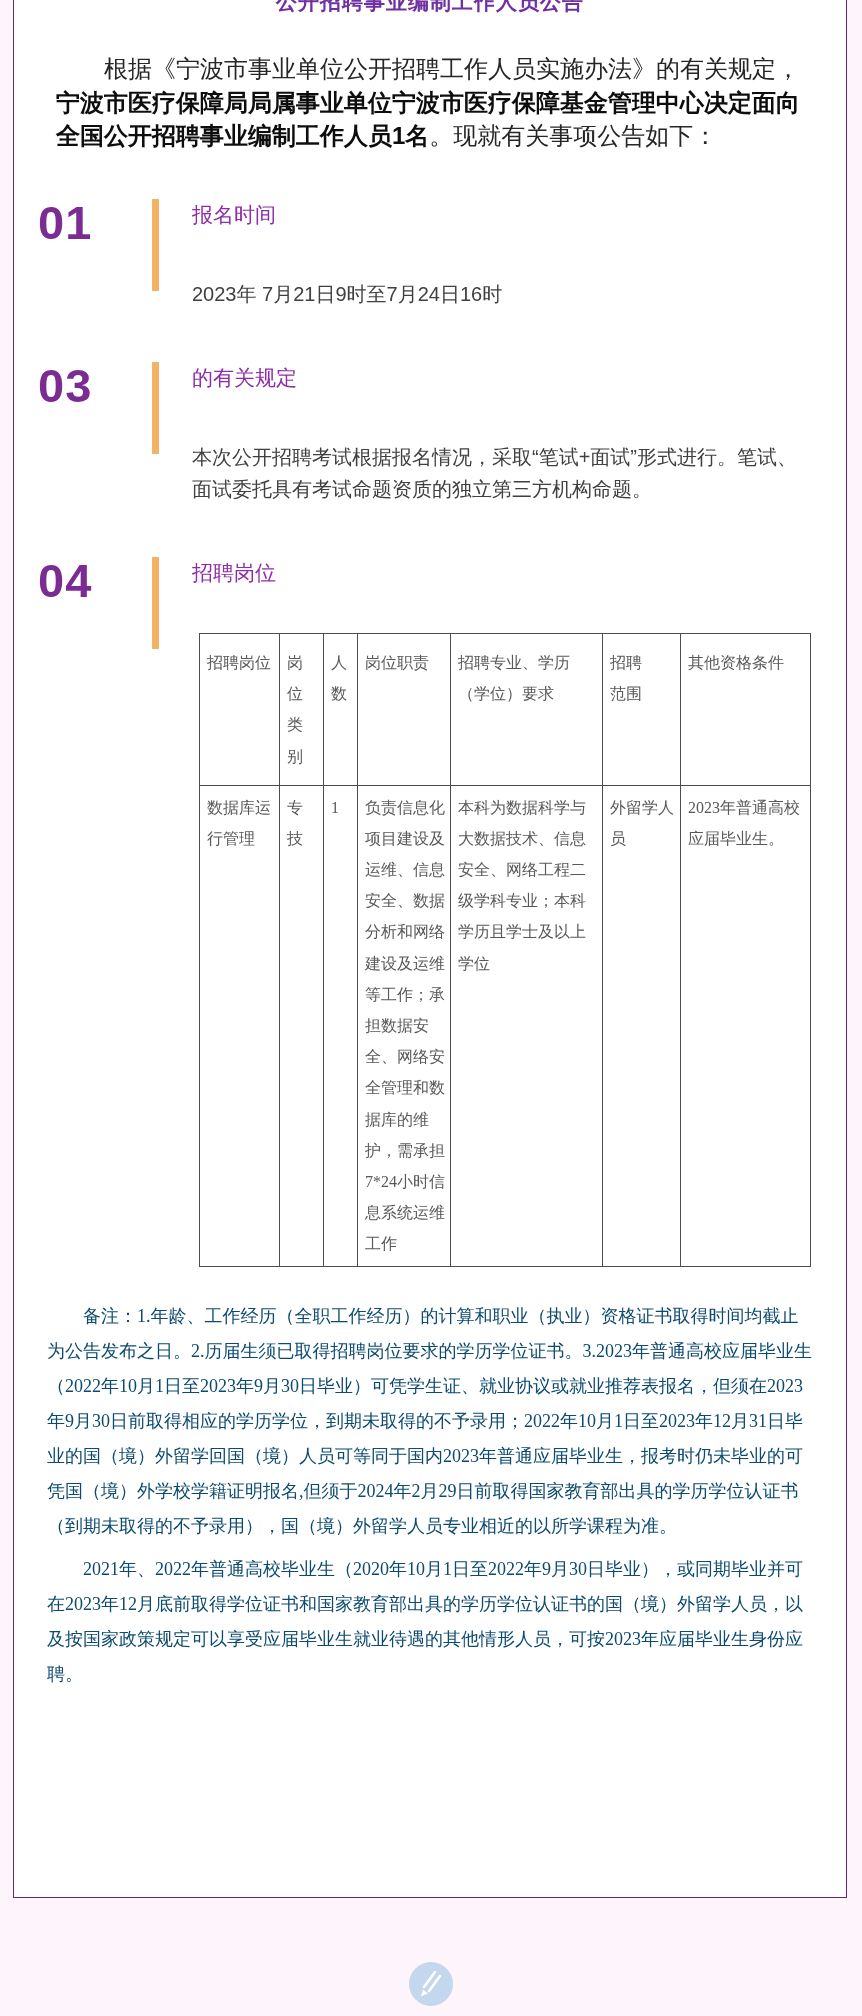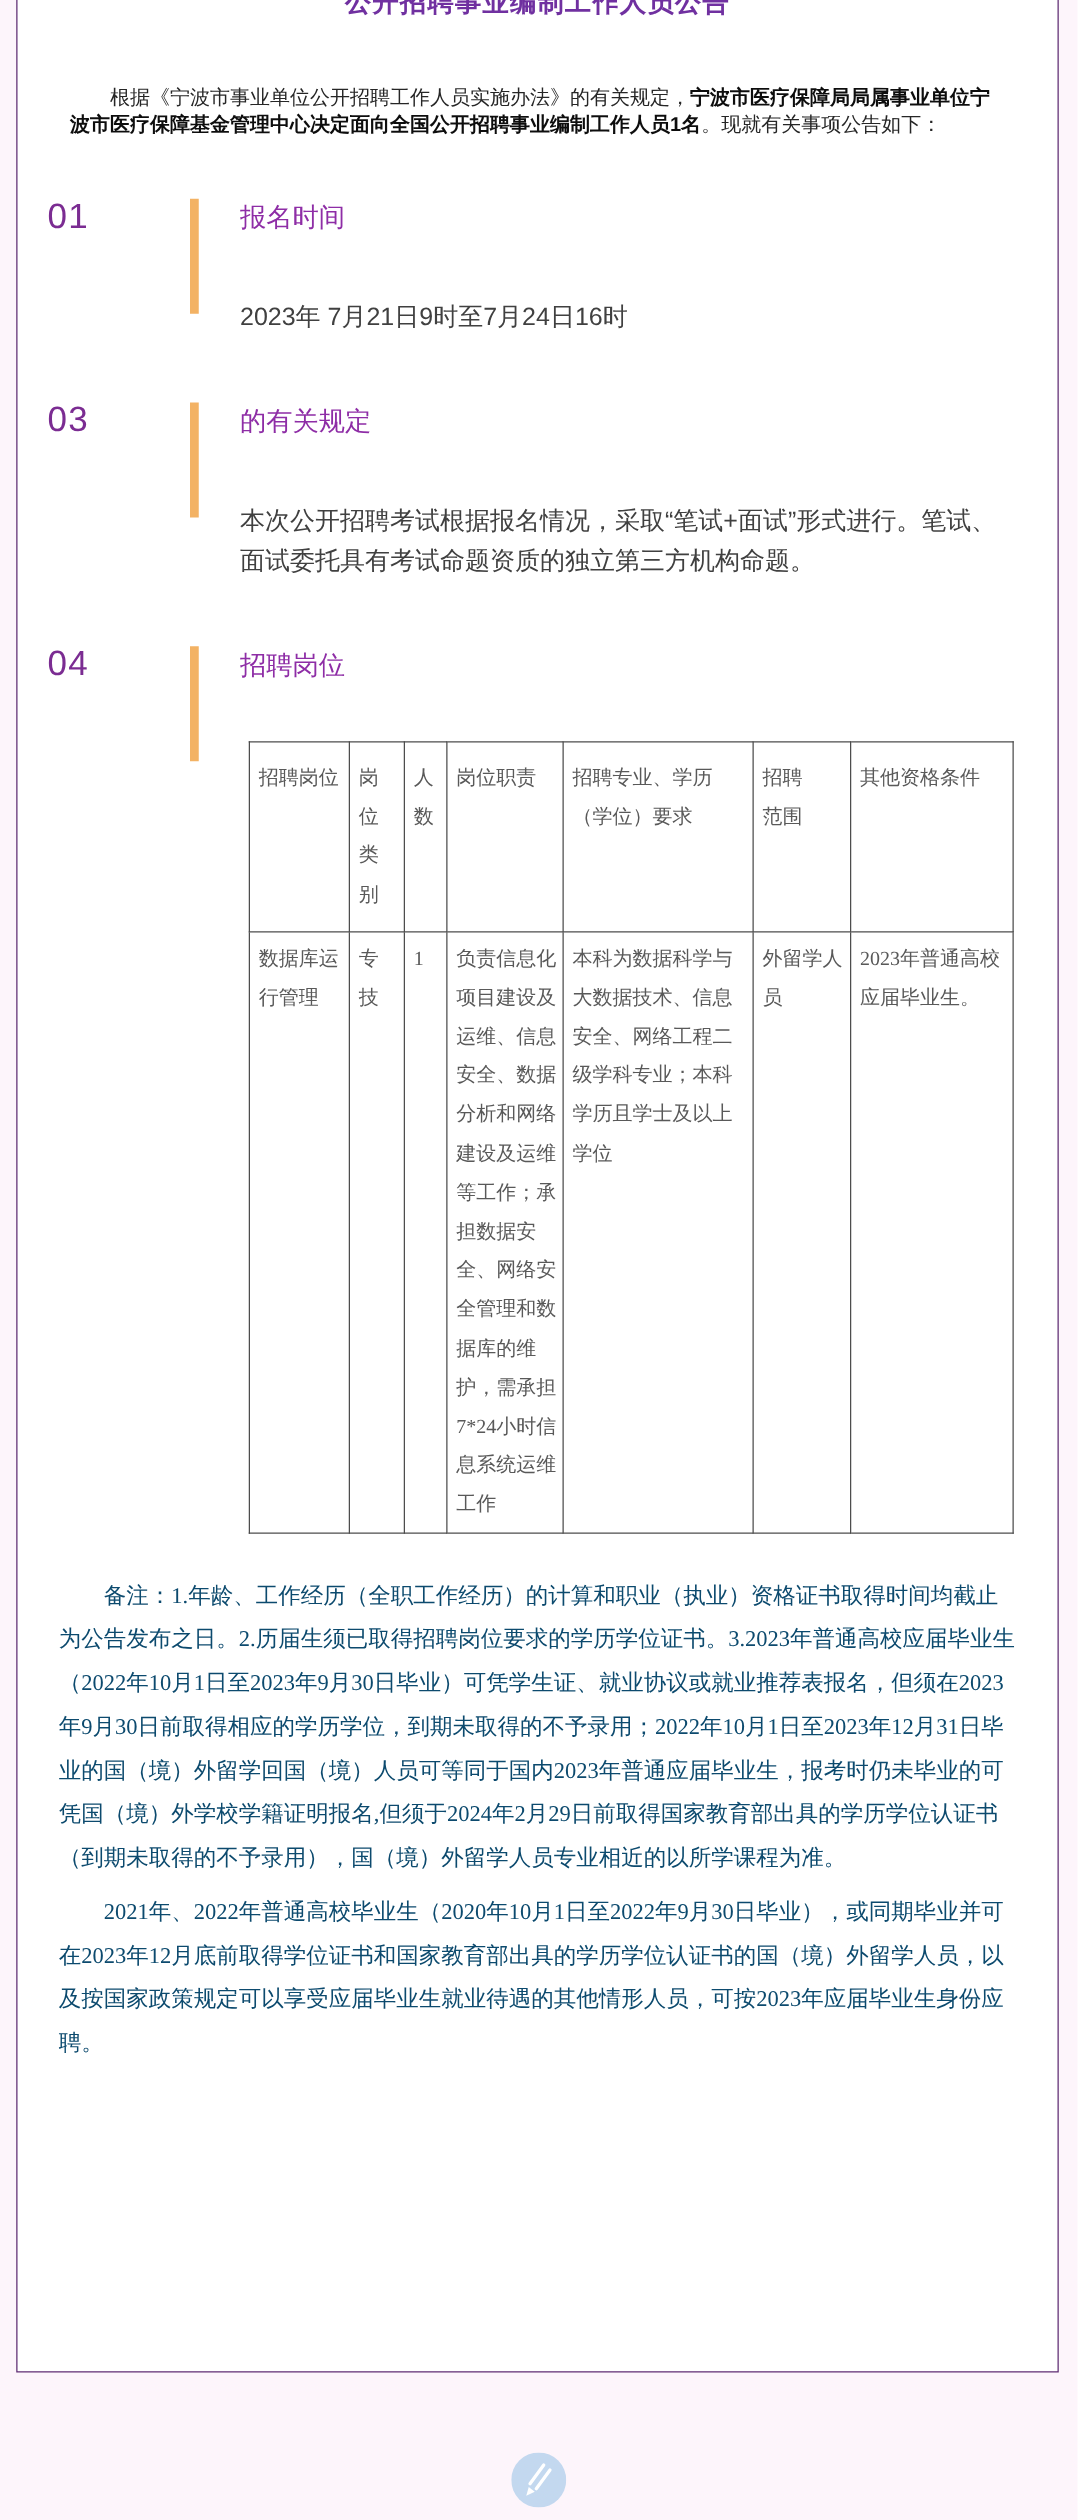--- a/index.html
+++ b/index.html
@@ -17,32 +17,32 @@
   .content-box{
     position:absolute;left:13px;top:-20px;width:834px;height:1918px;
     background:#ffffff;border:1px solid var(--border-purple,#5e2a72);
     overflow:hidden;
   }
   .page-title{
     margin-top:7px;text-align:center;font-size:21px;font-weight:bold;
     letter-spacing:1px;color:var(--accent-purple,#7030a0);
   }
   .intro{
-    margin:52px 40px 0 42px;font-size:16px;line-height:1.4;color:#262626;
+    margin:36px 40px 0 42px;font-size:24px;line-height:1.4;color:#262626;
     text-indent:2em;
   }
   .intro b{color:#0d0d0d;}
   .section{
     display:grid;grid-template-columns:114px 40px 1fr;
     margin:52px 36px 0 24px;
   }
   .section.first{margin-top:46px;}
   .sec-number{
     grid-column:1;grid-row:1;justify-self:start;
-    font-size:28px;font-weight:normal;line-height:1;
+    font-size:47px;font-weight:bold;line-height:1;
     color:var(--number-purple,#7b2c92);letter-spacing:1px;
   }
   .sec-bar{
     grid-column:2;grid-row:1;justify-self:start;align-self:start;
     width:7px;height:calc(100% + 34px);min-height:58px;
     background:var(--bar-orange,#f3b264);
   }
   .sec-head{grid-column:3;grid-row:1;padding-top:2px;}
   .sec-title{
     font-size:21px;font-weight:normal;line-height:1.3;

